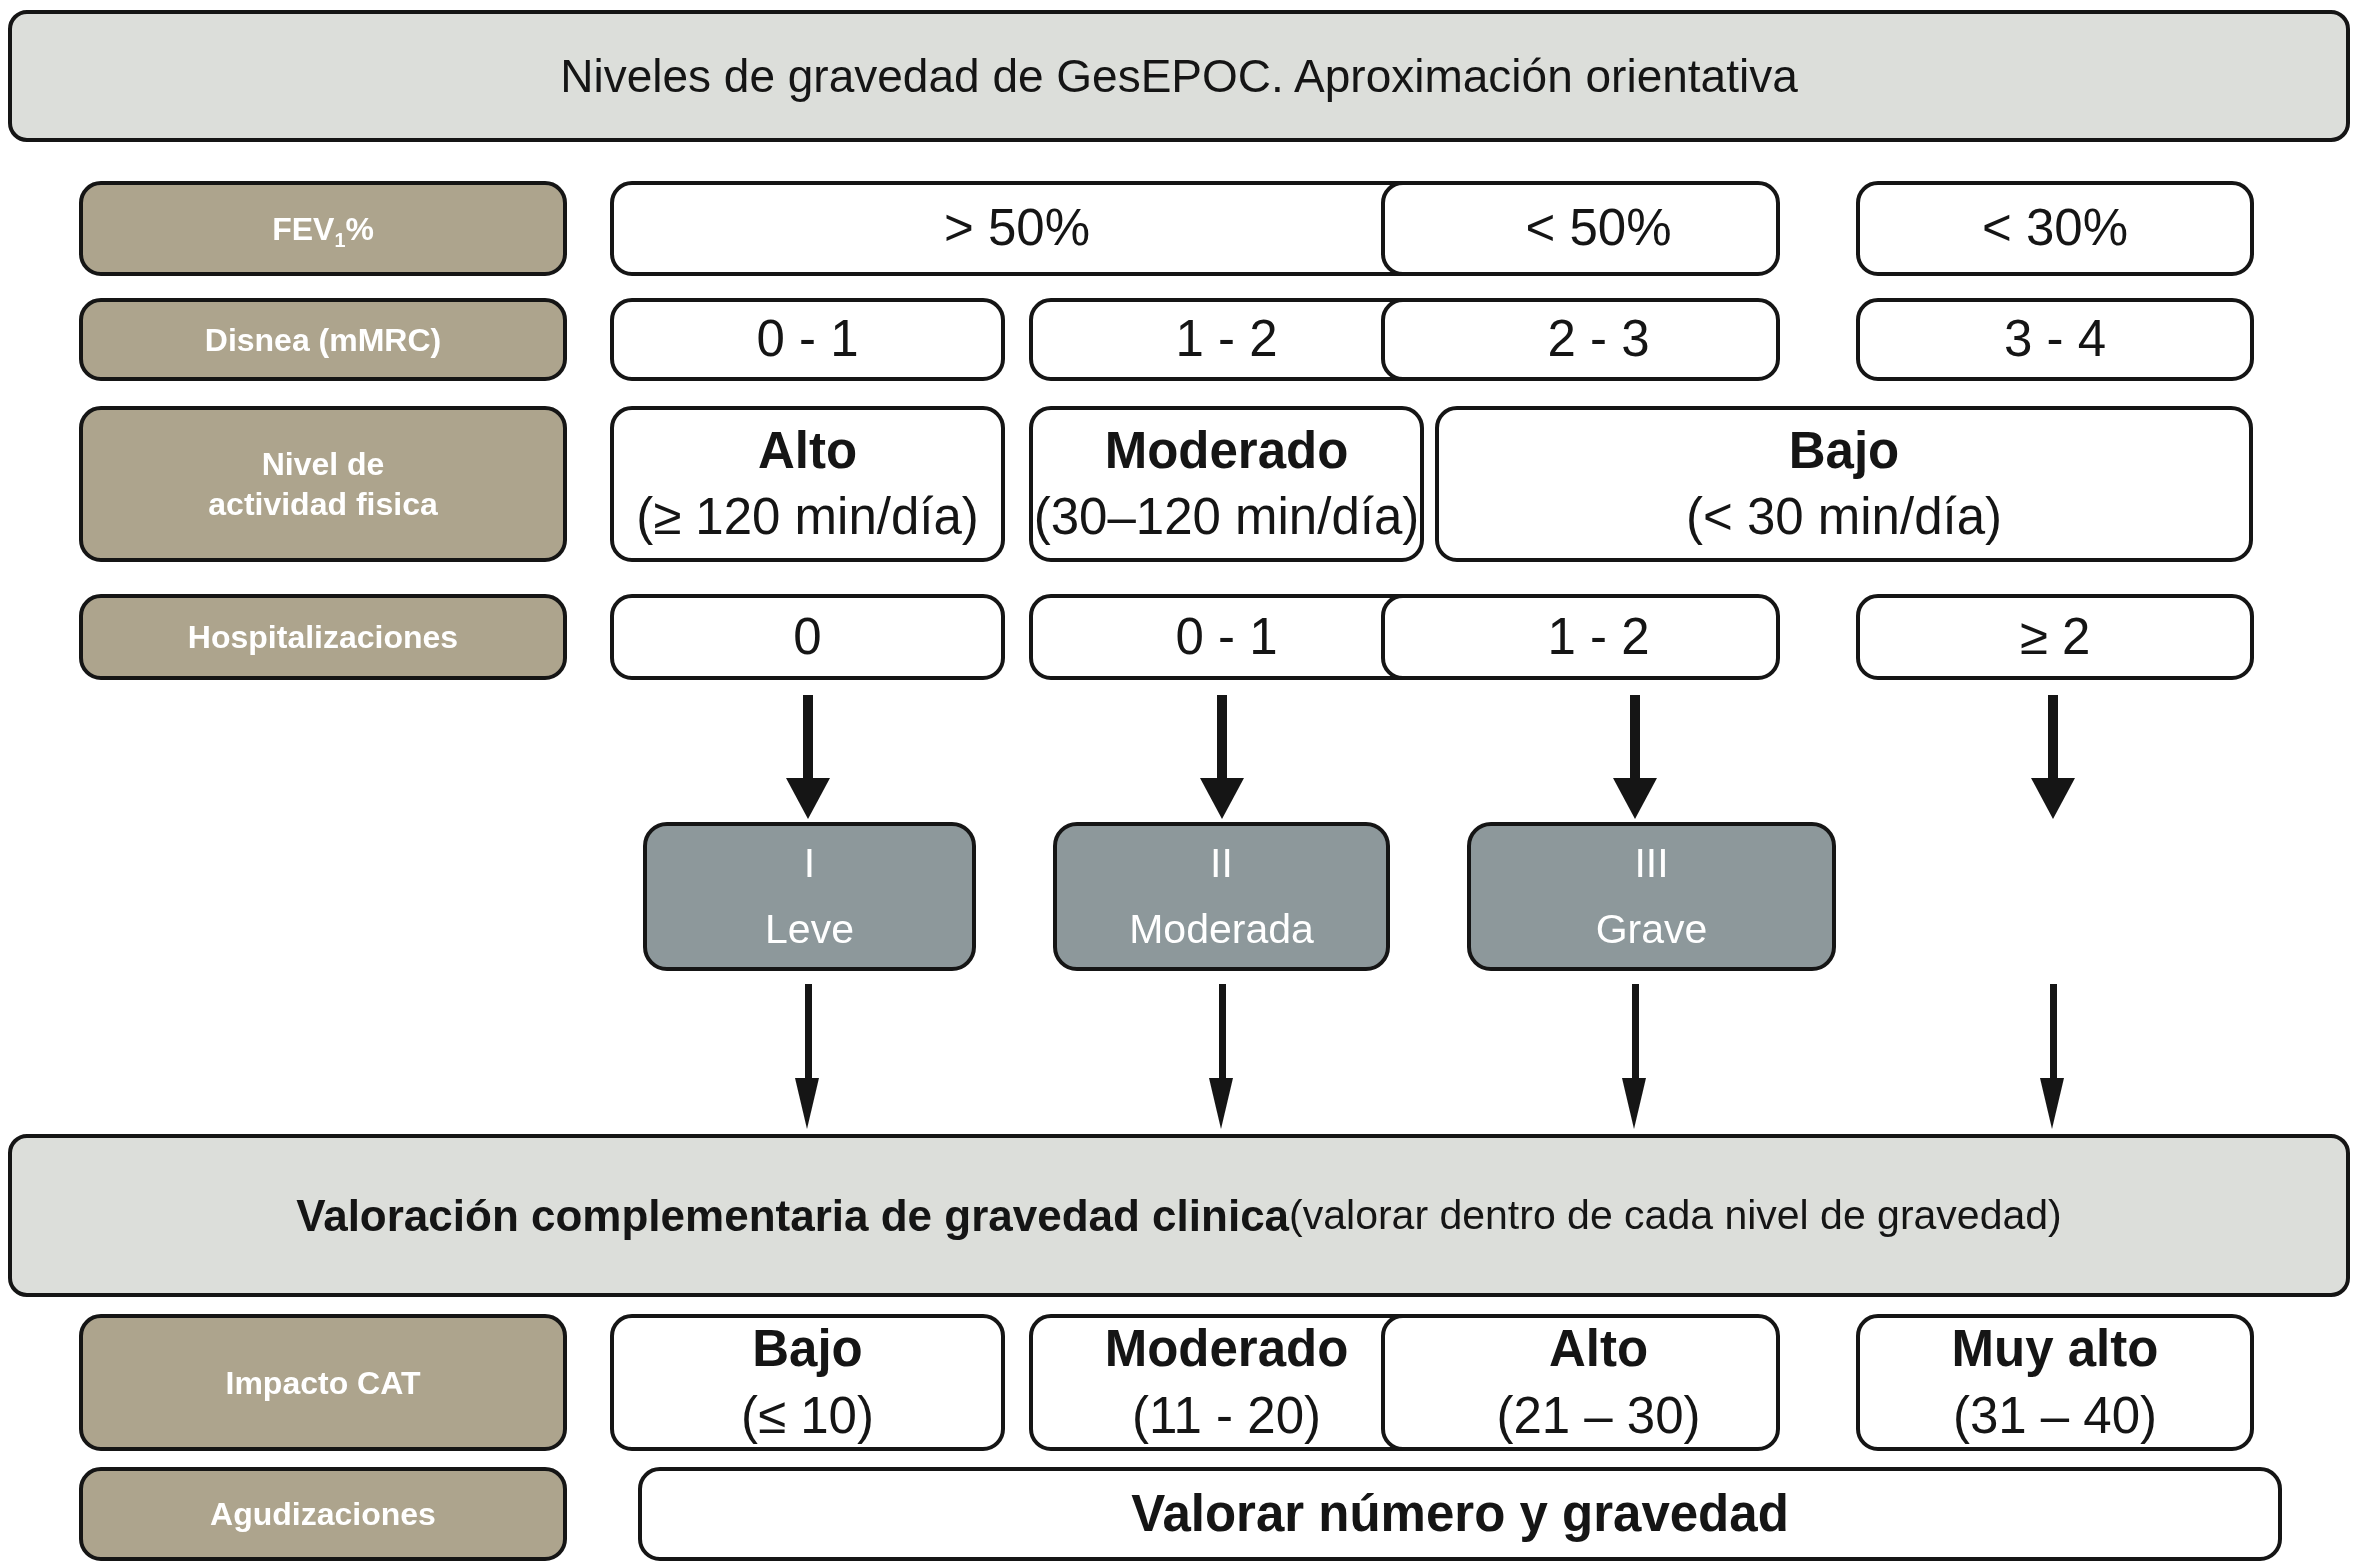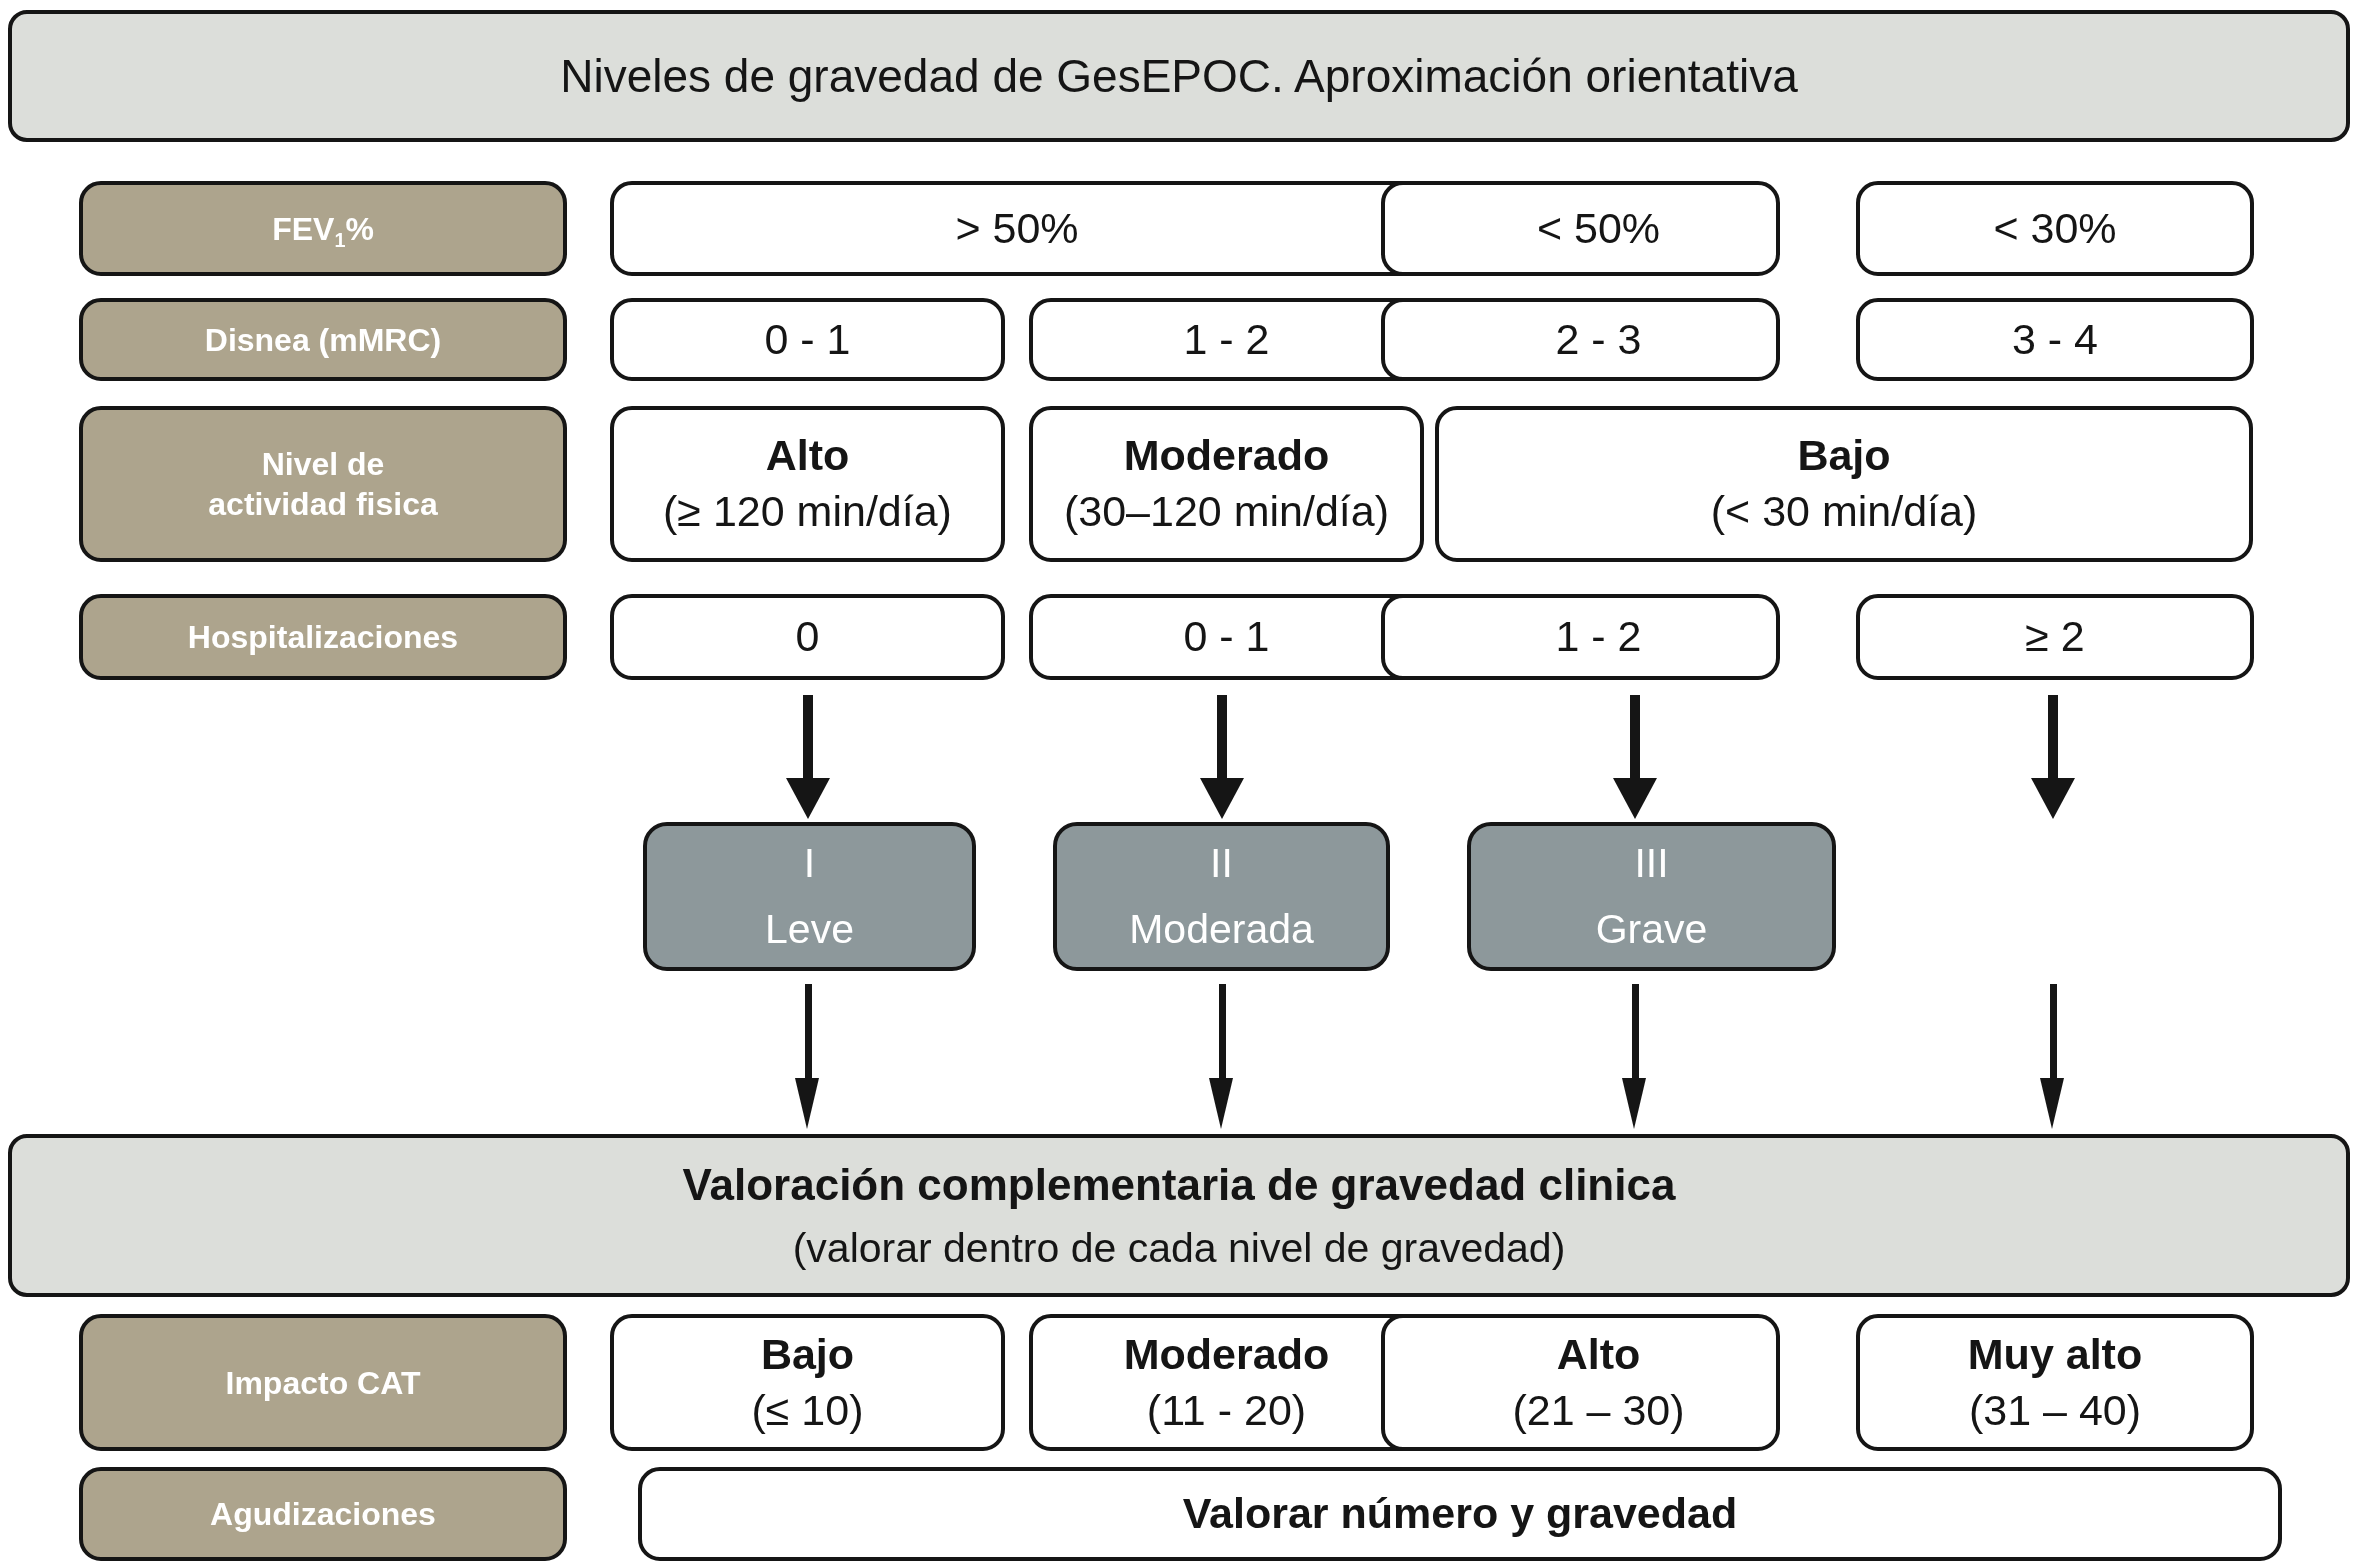--- a/index.html
+++ b/index.html
@@ -9,28 +9,28 @@
 
   .box { position:absolute; display:flex; align-items:center; justify-content:center;
          text-align:center; border:4.8px solid #151515; border-radius:22px; background:#ffffff; }
 
   .titlebar { left:8px; top:9.5px; width:2342px; height:132px;
               background:var(--band-bg,#dcdeda); font-size:46px; border-radius:19px; }
 
   .lbl { left:79px; width:488px; background:var(--label-bg,#ada48d); color:#ffffff;
          font-weight:bold; font-size:32px; line-height:1.25; flex-direction:column; }
 
-  .cell { font-size:43px; line-height:1.3; flex-direction:column; }
+  .cell { font-size:51px; line-height:1.3; flex-direction:column; }
   .cellTitle { font-weight:bold; }
 
   .sev { background:var(--severity-bg,#8d989b); color:#ffffff; font-size:41px;
          line-height:1.6; flex-direction:column; border-radius:24px; }
 
   .band { left:8px; top:1134px; width:2342px; height:163px; background:var(--band-bg,#dcdeda);
-          flex-direction:column; font-size:41px; line-height:1.5; border-radius:19px; }
+          flex-direction:row; font-size:41px; line-height:1.5; border-radius:19px; }
   .band .bt { font-weight:bold; font-size:44px; }
 
   
   .r1 { top:181px;  height:95px; }
   .r2 { top:298px;  height:83px; }
   .r3 { top:406px;  height:156px; }
   .r4 { top:594px;  height:86px; }
   .rs { top:822px; height:149px; }
   .r5 { top:1314px; height:137px; }
   .r6 { top:1467px; height:94px; }

